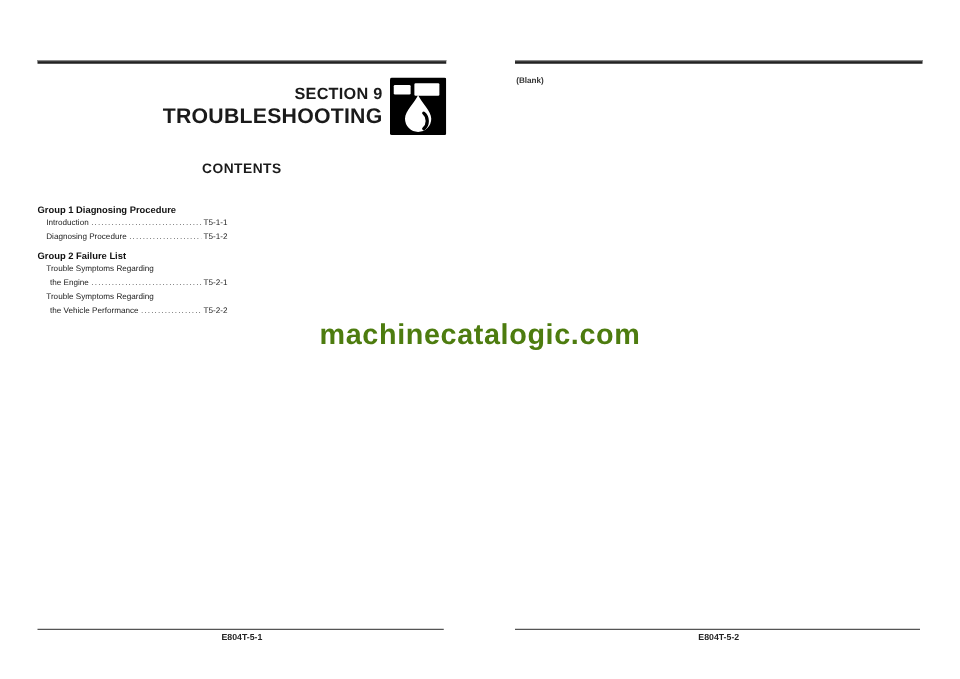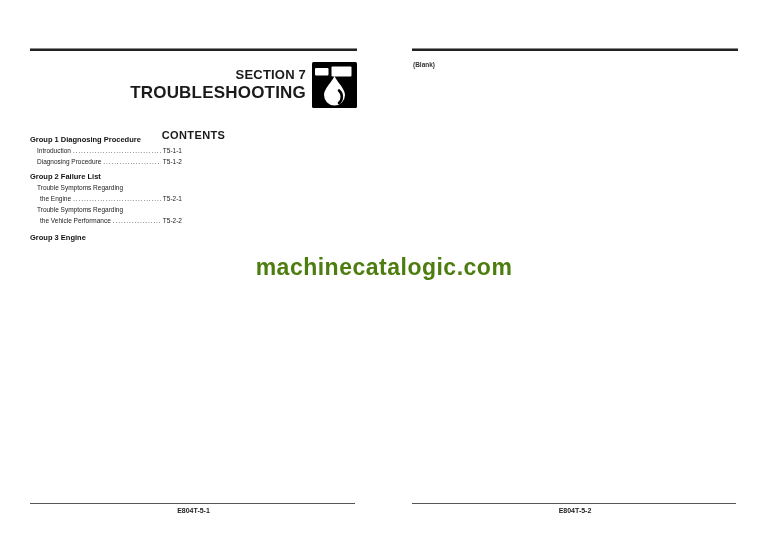--- a/index.html
+++ b/index.html
@@ -33,21 +33,21 @@
 
   .header-icon { position: absolute; top: 14px; right: 0; width: 45px; height: 46px; }
   .header-icon svg { display: block; }
 
   .contents-title {
     position: absolute; top: 81px; left: 0; width: 100%;
     text-align: center; font-size: 11px; font-weight: bold; letter-spacing: 0.4px;
   }
 
   
-  .toc { position: absolute; top: 84px; left: 0; width: 152px; }
+  .toc { position: absolute; top: 112px; left: 0; width: 152px; }
   .toc-row {
     display: flex; align-items: baseline;
     font-size: 6.5px; line-height: 11px; color: #222222;
     white-space: nowrap;
   }
   .toc-row .lab { flex: 0 0 auto; }
   .toc-row .leader {
     flex: 1 1 auto; overflow: hidden;
     letter-spacing: 0.9px; margin: 0 2px 0 2px; color: #333333;
   }
@@ -80,21 +80,21 @@
 </style>
 </head>
 <body>
 
 <div class="canvas">
 
   <div class="page left">
     <div class="rule-double"></div>
 
     <div class="header-text">
-      <div class="section-label">SECTION 7</div>
+      <div class="section-label">SECTION 9</div>
       <div class="section-title">TROUBLESHOOTING</div>
     </div>
 
     <div class="header-icon">
       <svg width="45" height="46" viewBox="0 0 45 46" xmlns="http://www.w3.org/2000/svg">
         <rect x="0" y="0" width="45" height="46" rx="1.5" fill="#000000"></rect>
         <rect x="3" y="6" width="13.5" height="7.5" rx="1" fill="#ffffff"></rect>
         <rect x="19.5" y="4.5" width="20" height="10" rx="1" fill="#ffffff"></rect>
         <path d="M22.5 14 C20 20 12 26.5 12 33 a10.5 10.5 0 0 0 21 0 C33 26.5 25 20 22.5 14 Z" fill="#ffffff"></path>
         <path d="M27 28.5 a7.5 8 0 0 1 0 12.5" stroke="#000000" stroke-width="2.6" fill="none" stroke-linecap="round"></path>
@@ -129,23 +129,20 @@
           <span class="pg">T5-2-1</span>
         </div>
         <div class="toc-row text indent1">
           <span class="lab">Trouble Symptoms Regarding</span>
         </div>
         <div class="toc-row entry indent2">
           <span class="lab">the Vehicle Performance</span>
           <span class="leader">............................................................................................................................................</span>
           <span class="pg">T5-2-2</span>
         </div>
-        <div class="toc-row group">
-          <span class="lab">Group 3 Engine</span>
-        </div>
       </div>
 
     <div class="footer-rule"></div>
     <div class="footer-text">E804T-5-1</div>
   </div>
 
   <div class="page right">
     <div class="rule-double"></div>
     <div class="blank-label">(Blank)</div>
     <div class="footer-rule"></div>

